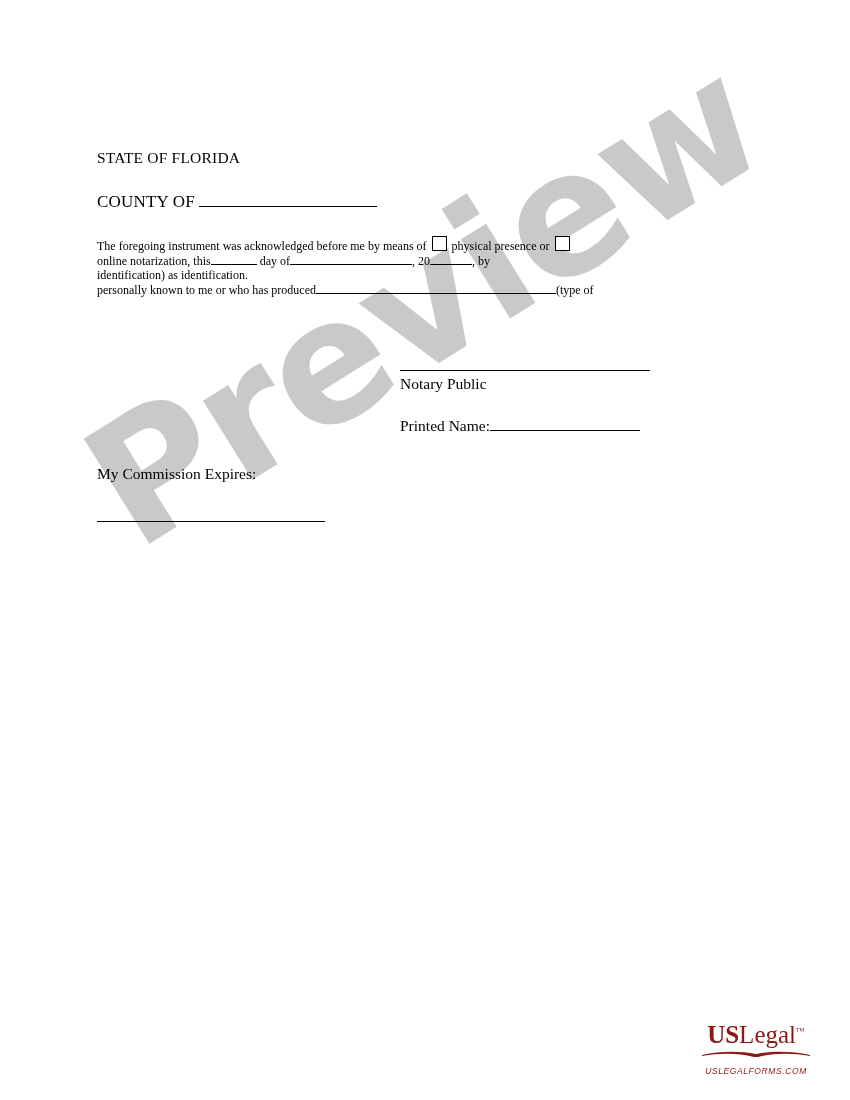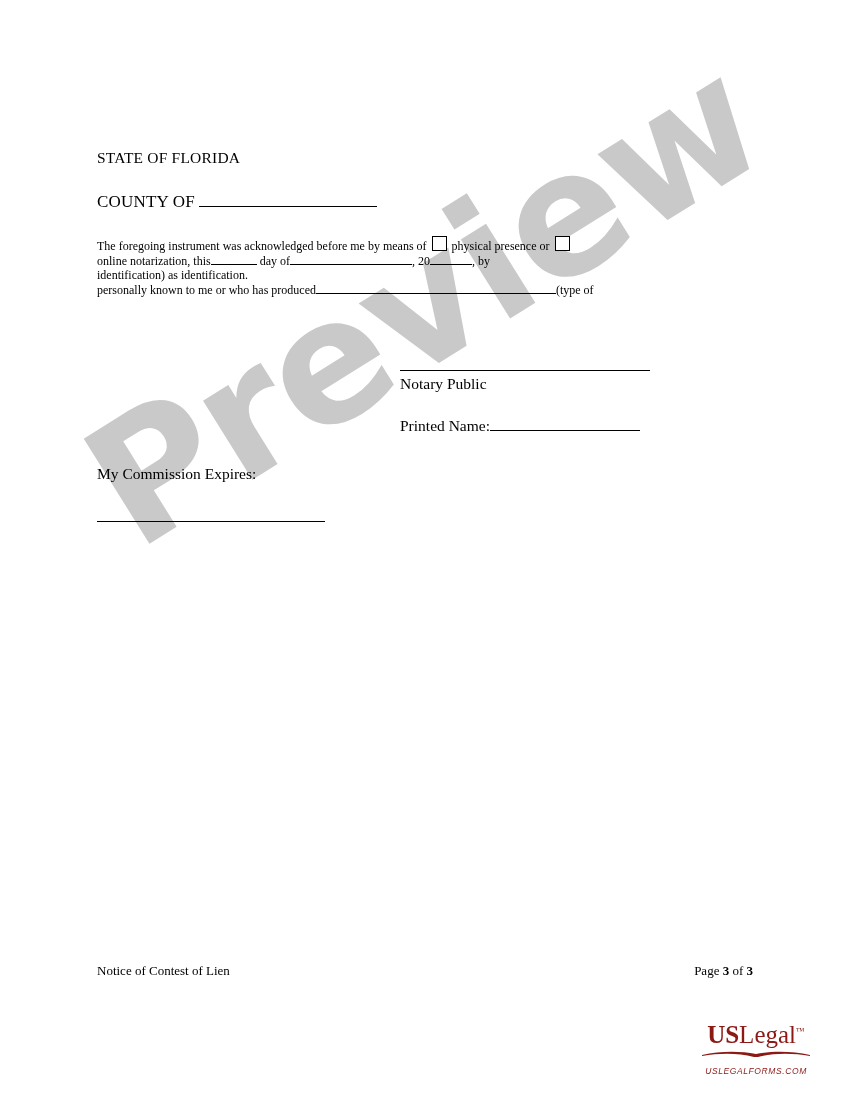--- a/index.html
+++ b/index.html
@@ -250,29 +250,20 @@
     <div class="printed-row">
       <span>Printed Name:</span><span class="u-printed"></span>
     </div>
   </div>
 
   <div class="commission">
     <div>My Commission Expires:</div>
     <div class="commission-rule"></div>
   </div>
 
-  <div class="footer">
-    <div class="footer-left">Notice of Contest of Lien</div>
-    <div class="footer-right">
-      <span>Page</span>
-      <b>3</b>
-      <span>of</span>
-      <b>3</b>
-    </div>
-  </div>
 
   <div class="logo">
     <div class="logo-main">
       <span class="us">US</span><span class="legal">Legal</span><span class="logo-tm">™</span>
     </div>
     <svg class="logo-swoosh" viewBox="0 0 112 10">
       <path d="M2 4 C 20 0, 40 0, 56 3 C 72 0, 92 0, 110 4 L 110 5 C 92 2, 74 2, 58 6 L 54 6 C 38 2, 20 2, 2 5 Z" fill="#8b1a16"></path>
     </svg>
     <div class="logo-sub">USLEGALFORMS.COM</div>
   </div>

